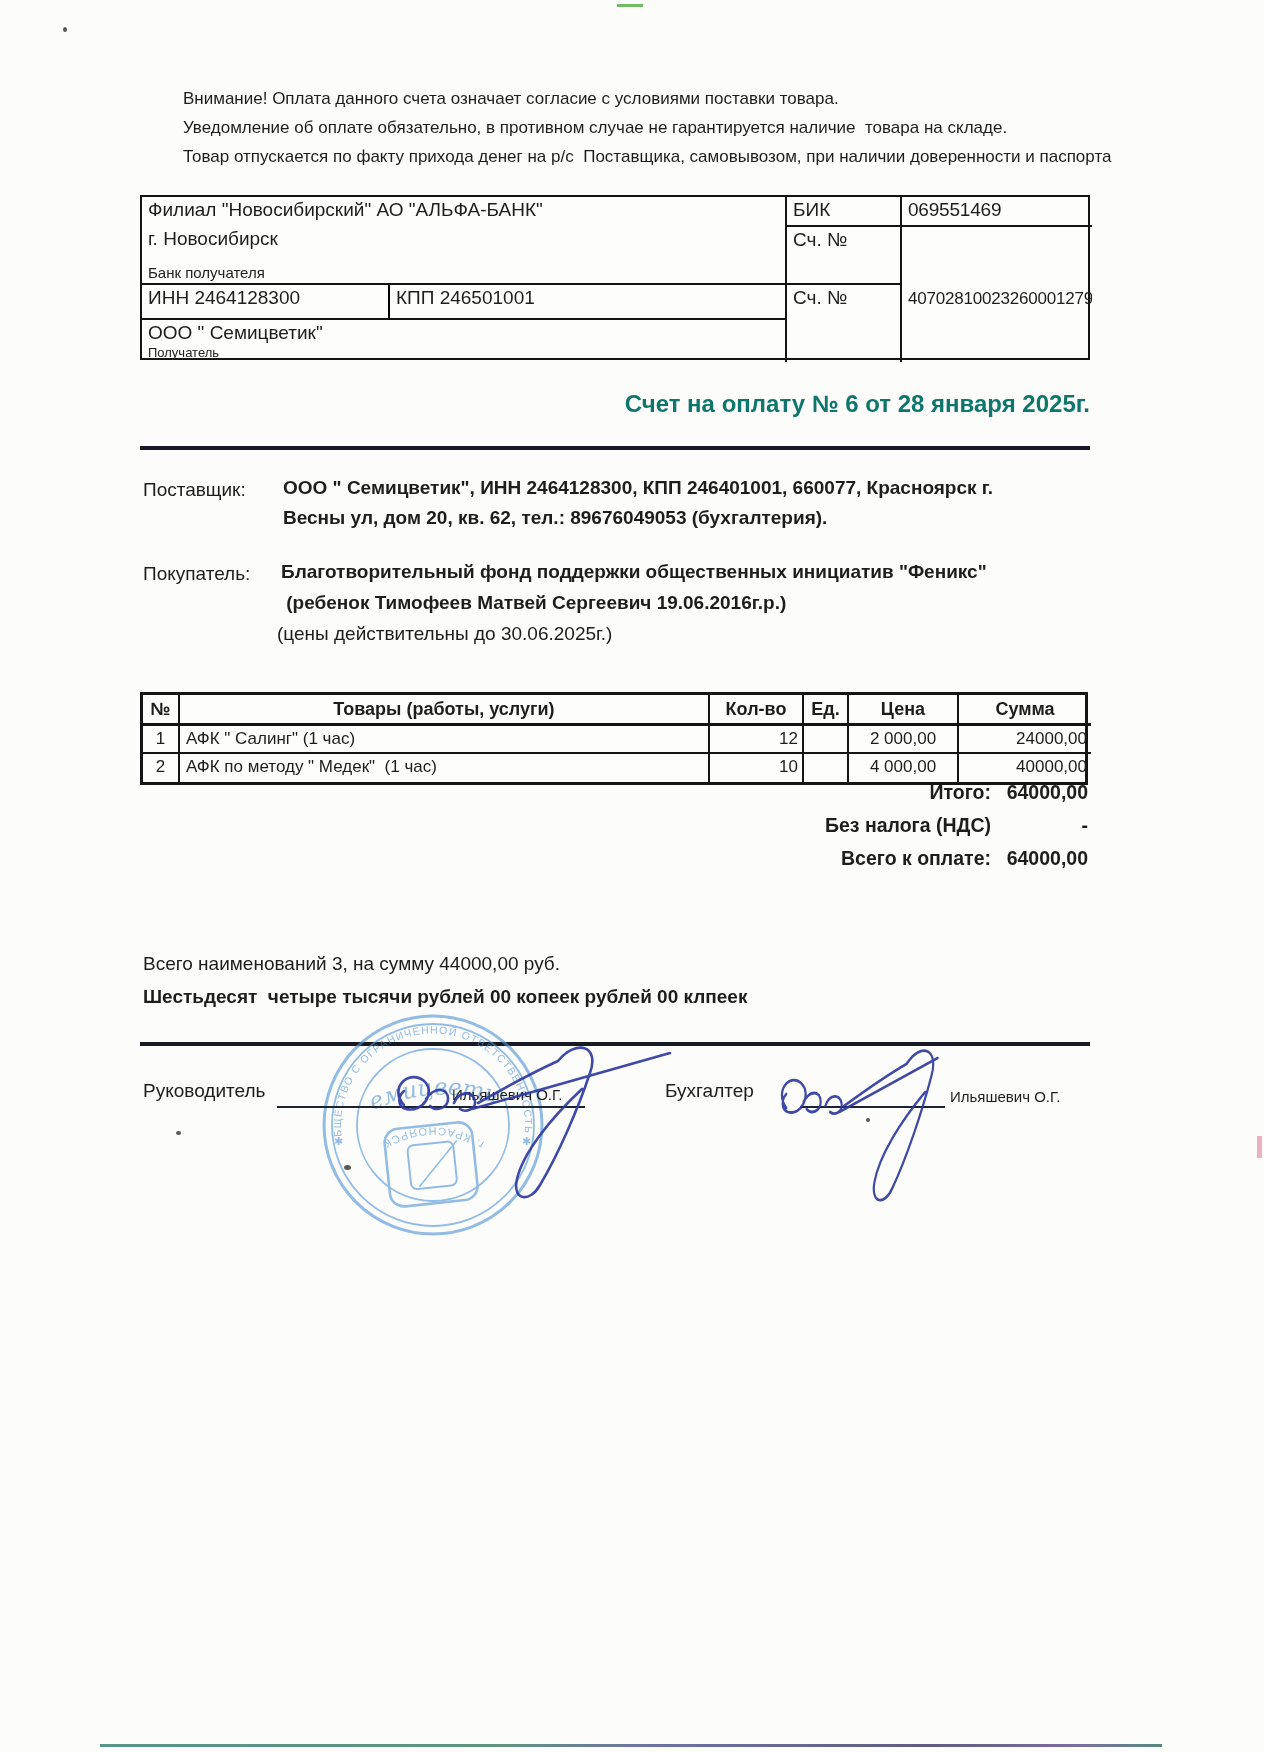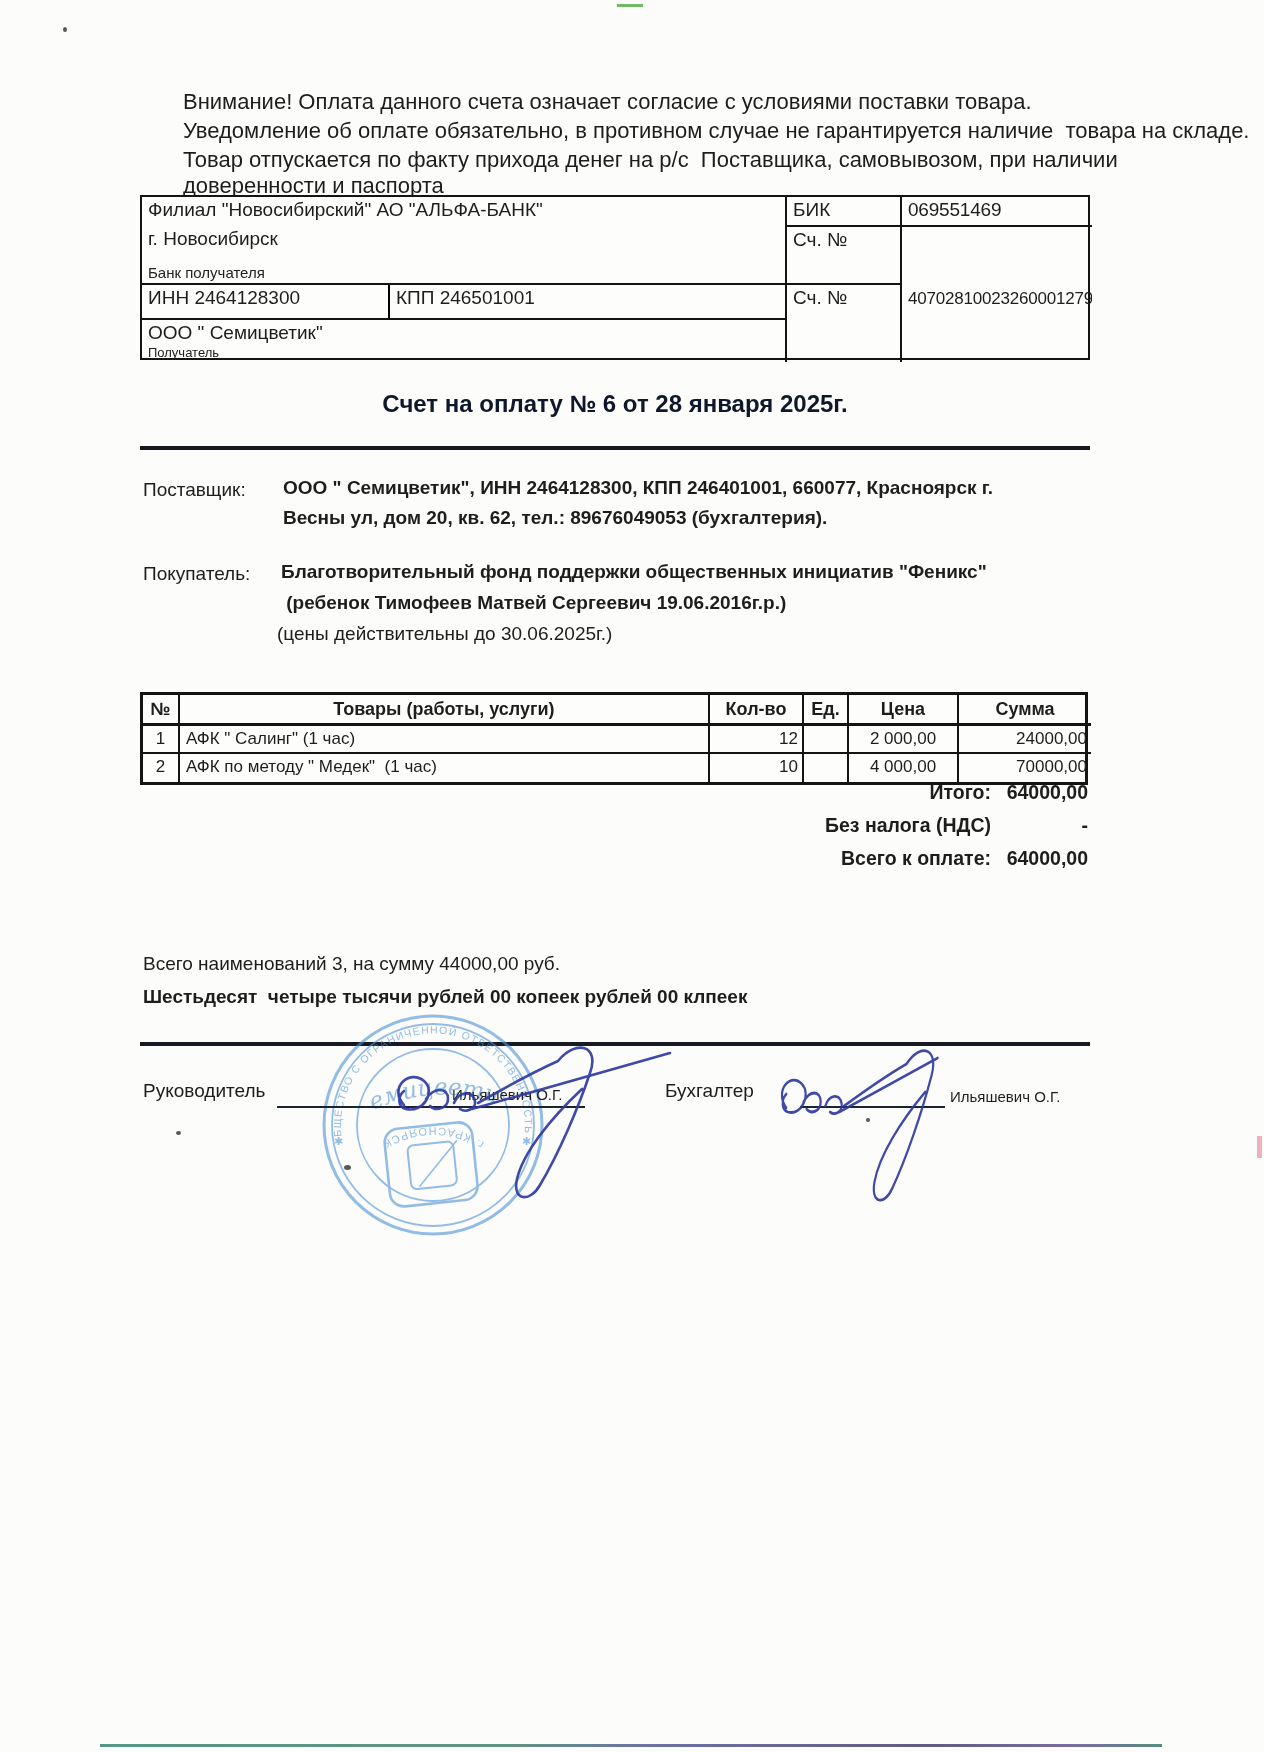--- a/index.html
+++ b/index.html
@@ -3,21 +3,21 @@
 <meta charset="utf-8">
 <style>
   html,body { margin:0; padding:0; background:#d9d9d9; }
   .page {
     position:relative; width:1264px; height:1752px; margin:0 auto;
     background:#fcfcfa; overflow:hidden;
     font-family:"Liberation Sans", sans-serif; color:#1d1d1d;
   }
   .abs { position:absolute; }
   [data-bind] { white-space:pre-wrap; }
-  .s17 { font-size:22px; }
+  .s17 { font-size:17px; }
   .s19 { font-size:19px; }
   .b   { font-weight:bold; }
   .small { font-size:15px; color:#222; }
   .num { letter-spacing:-0.2px; }
 
   
   .bank-table {
     position:absolute; left:140px; top:195px; width:950px; height:165px;
     display:grid; box-sizing:border-box;
     grid-template-columns:248px 397px 115px 190px;
@@ -93,21 +93,21 @@
     <div class="bc-inn s19" data-bind="bank_table.inn">ИНН 2464128300</div>
     <div class="bc-kpp s19" data-bind="bank_table.kpp">КПП 246501001</div>
     <div class="bc-acc-l s19" data-bind="bank_table.account_label">Сч. №</div>
     <div class="bc-acc-v num" style="font-size:17px; padding-top:4px;" data-bind="bank_table.account_value">40702810023260001279</div>
     <div class="bc-rec">
       <div class="s19" data-bind="bank_table.recipient_name">ООО " Семицветик"</div>
       <div class="small" style="font-size:13px;" data-bind="bank_table.recipient_label">Получатель</div>
     </div>
   </div>
 
-  <div class="abs b" style="left:140px; top:390px; width:950px; text-align:center; font-size:24px; color:#0f172a;" data-bind="title">Счет на оплату № 6 от 28 января 2025г.</div>
+  <div class="abs b" style="left:140px; top:390px; width:950px; text-align:right; font-size:24px; color:#0f766e;" data-bind="title">Счет на оплату № 6 от 28 января 2025г.</div>
 
   <div class="rule" style="top:446px;"></div>
 
   <div class="abs s19" style="left:143px; top:479px;" data-bind="supplier.label">Поставщик:</div>
   <div class="abs s19 b" style="left:283px; top:477px;" data-bind="supplier.line1">ООО " Семицветик", ИНН 2464128300, КПП 246401001, 660077, Красноярск г.</div>
   <div class="abs s19 b" style="left:283px; top:507px;" data-bind="supplier.line2">Весны ул, дом 20, кв. 62, тел.: 89676049053 (бухгалтерия).</div>
 
   <div class="abs s19" style="left:143px; top:563px;" data-bind="buyer.label">Покупатель:</div>
   <div class="abs s19 b" style="left:281px; top:561px;" data-bind="buyer.line1">Благотворительный фонд поддержки общественных инициатив "Феникс"</div>
   <div class="abs s19 b" style="left:281px; top:592px;" data-bind="buyer.line2"> (ребенок Тимофеев Матвей Сергеевич 19.06.2016г.р.)</div>
@@ -126,21 +126,21 @@
     <div class="cell ta-r" data-bind="items_table.rows.0.qty">12</div>
     <div class="cell" data-bind="items_table.rows.0.unit"></div>
     <div class="cell ta-c" data-bind="items_table.rows.0.price">2 000,00</div>
     <div class="cell ta-r lastcol" data-bind="items_table.rows.0.sum">24000,00</div>
 
     <div class="cell ta-c lastrow" data-bind="items_table.rows.1.num">2</div>
     <div class="cell ta-l lastrow" data-bind="items_table.rows.1.name">АФК по методу " Медек"  (1 час)</div>
     <div class="cell ta-r lastrow" data-bind="items_table.rows.1.qty">10</div>
     <div class="cell lastrow" data-bind="items_table.rows.1.unit"></div>
     <div class="cell ta-c lastrow" data-bind="items_table.rows.1.price">4 000,00</div>
-    <div class="cell ta-r lastcol lastrow" data-bind="items_table.rows.1.sum">70000,00</div>
+    <div class="cell ta-r lastcol lastrow" data-bind="items_table.rows.1.sum">40000,00</div>
   </div>
 
   <div class="total-row" style="top:781px;">
     <span data-bind="totals.total_label">Итого:</span>
     <span class="total-val" data-bind="totals.total_value">64000,00</span>
   </div>
   <div class="total-row" style="top:814px;">
     <span data-bind="totals.vat_label">Без налога (НДС)</span>
     <span class="total-val" data-bind="totals.vat_value">-</span>
   </div>

